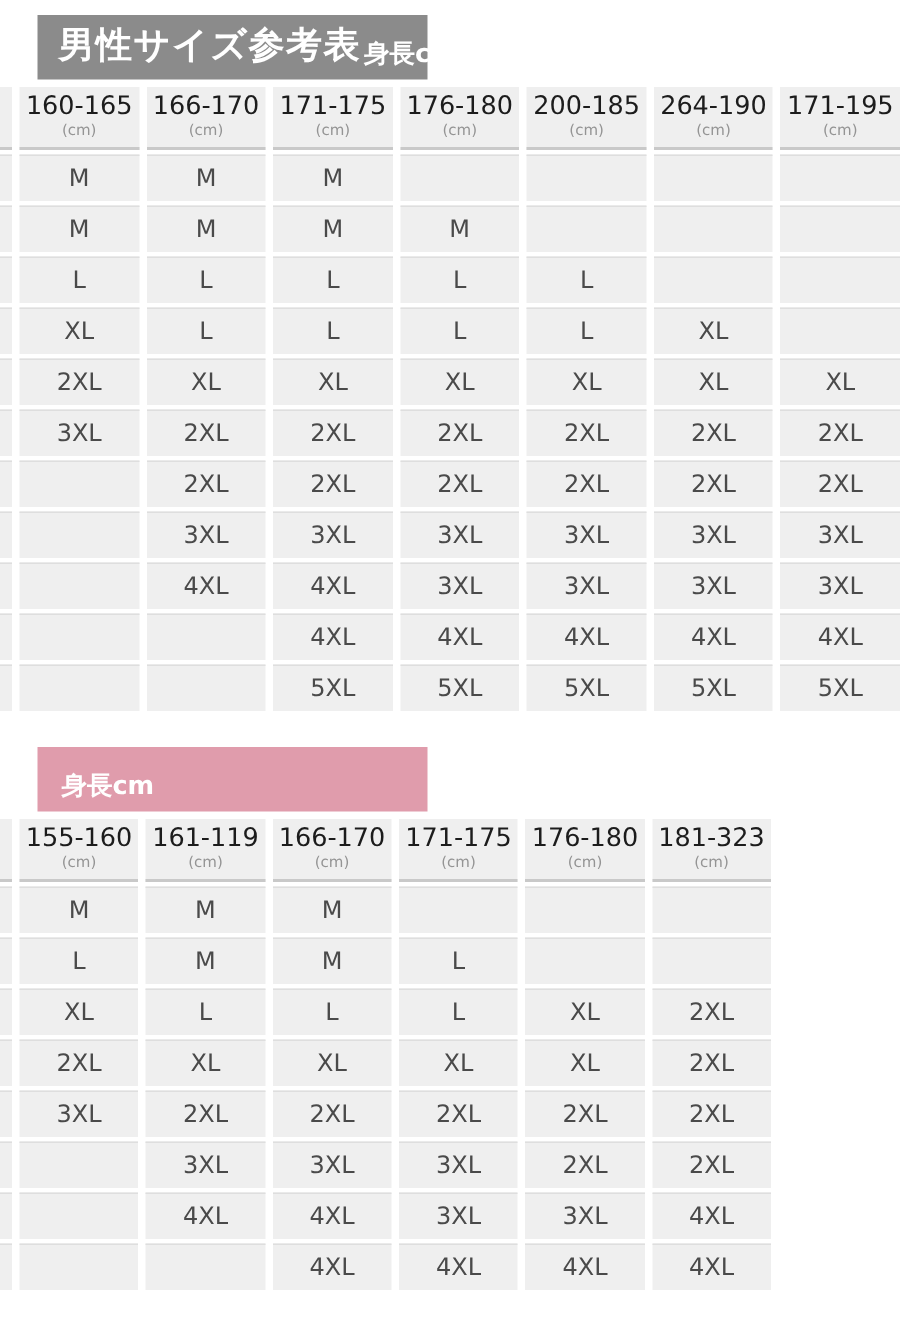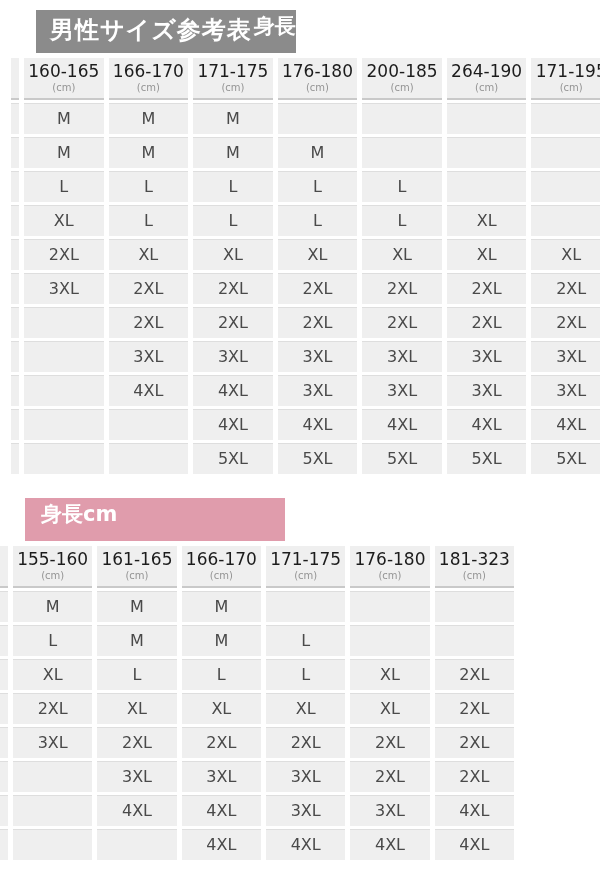--- a/index.html
+++ b/index.html
@@ -9,21 +9,21 @@
     font-family: "DejaVu Sans", "Liberation Sans", sans-serif;
   }
   .page {
     width: 600px;
     height: 896px;
     background: #ffffff;
     overflow: hidden;
     position: relative;
   }
   .size-section { position: relative; }
-  .men-section { padding-top: 10px; margin-left: 11px; }
+  .men-section { padding-top: 10px; }
   .women-section { padding-top: 24px; }
 
   .title-box {
     margin-left: 25px;
     width: 246px;
     height: 43px;
     display: flex;
     align-items: flex-start;
     padding-left: 14px;
     box-sizing: content-box;
@@ -31,25 +31,25 @@
   .title-main {
     color: #ffffff;
     font-size: 24px;
     font-weight: bold;
     line-height: 40px;
     letter-spacing: 1px;
     white-space: nowrap;
   }
   .title-sub {
     color: #ffffff;
-    font-size: 21px;
+    font-size: 17px;
     font-weight: bold;
     align-self: flex-end;
     line-height: 20px;
-    padding-bottom: 17px;
+    padding-bottom: 7px;
     margin-left: 2px;
     white-space: nowrap;
   }
 
   .grid {
     display: grid;
     column-gap: 5px;
     row-gap: 3px;
     margin-top: 5px;
   }
@@ -233,21 +233,21 @@
     <div class="title-box" style="background: rgb(224, 156, 172);">
       <span class="title-sub">身長cm</span>
     </div>
     <div class="grid women-grid" style="grid-template-columns: 8px repeat(6, 1fr);">
         <div class="hsliver"></div>
         <div class="hcell">
           <div class="range">155-160</div>
           <div class="unit">(cm)</div>
         </div>
         <div class="hcell">
-          <div class="range">161-165</div>
+          <div class="range">161-119</div>
           <div class="unit">(cm)</div>
         </div>
         <div class="hcell">
           <div class="range">166-170</div>
           <div class="unit">(cm)</div>
         </div>
         <div class="hcell">
           <div class="range">171-175</div>
           <div class="unit">(cm)</div>
         </div>

